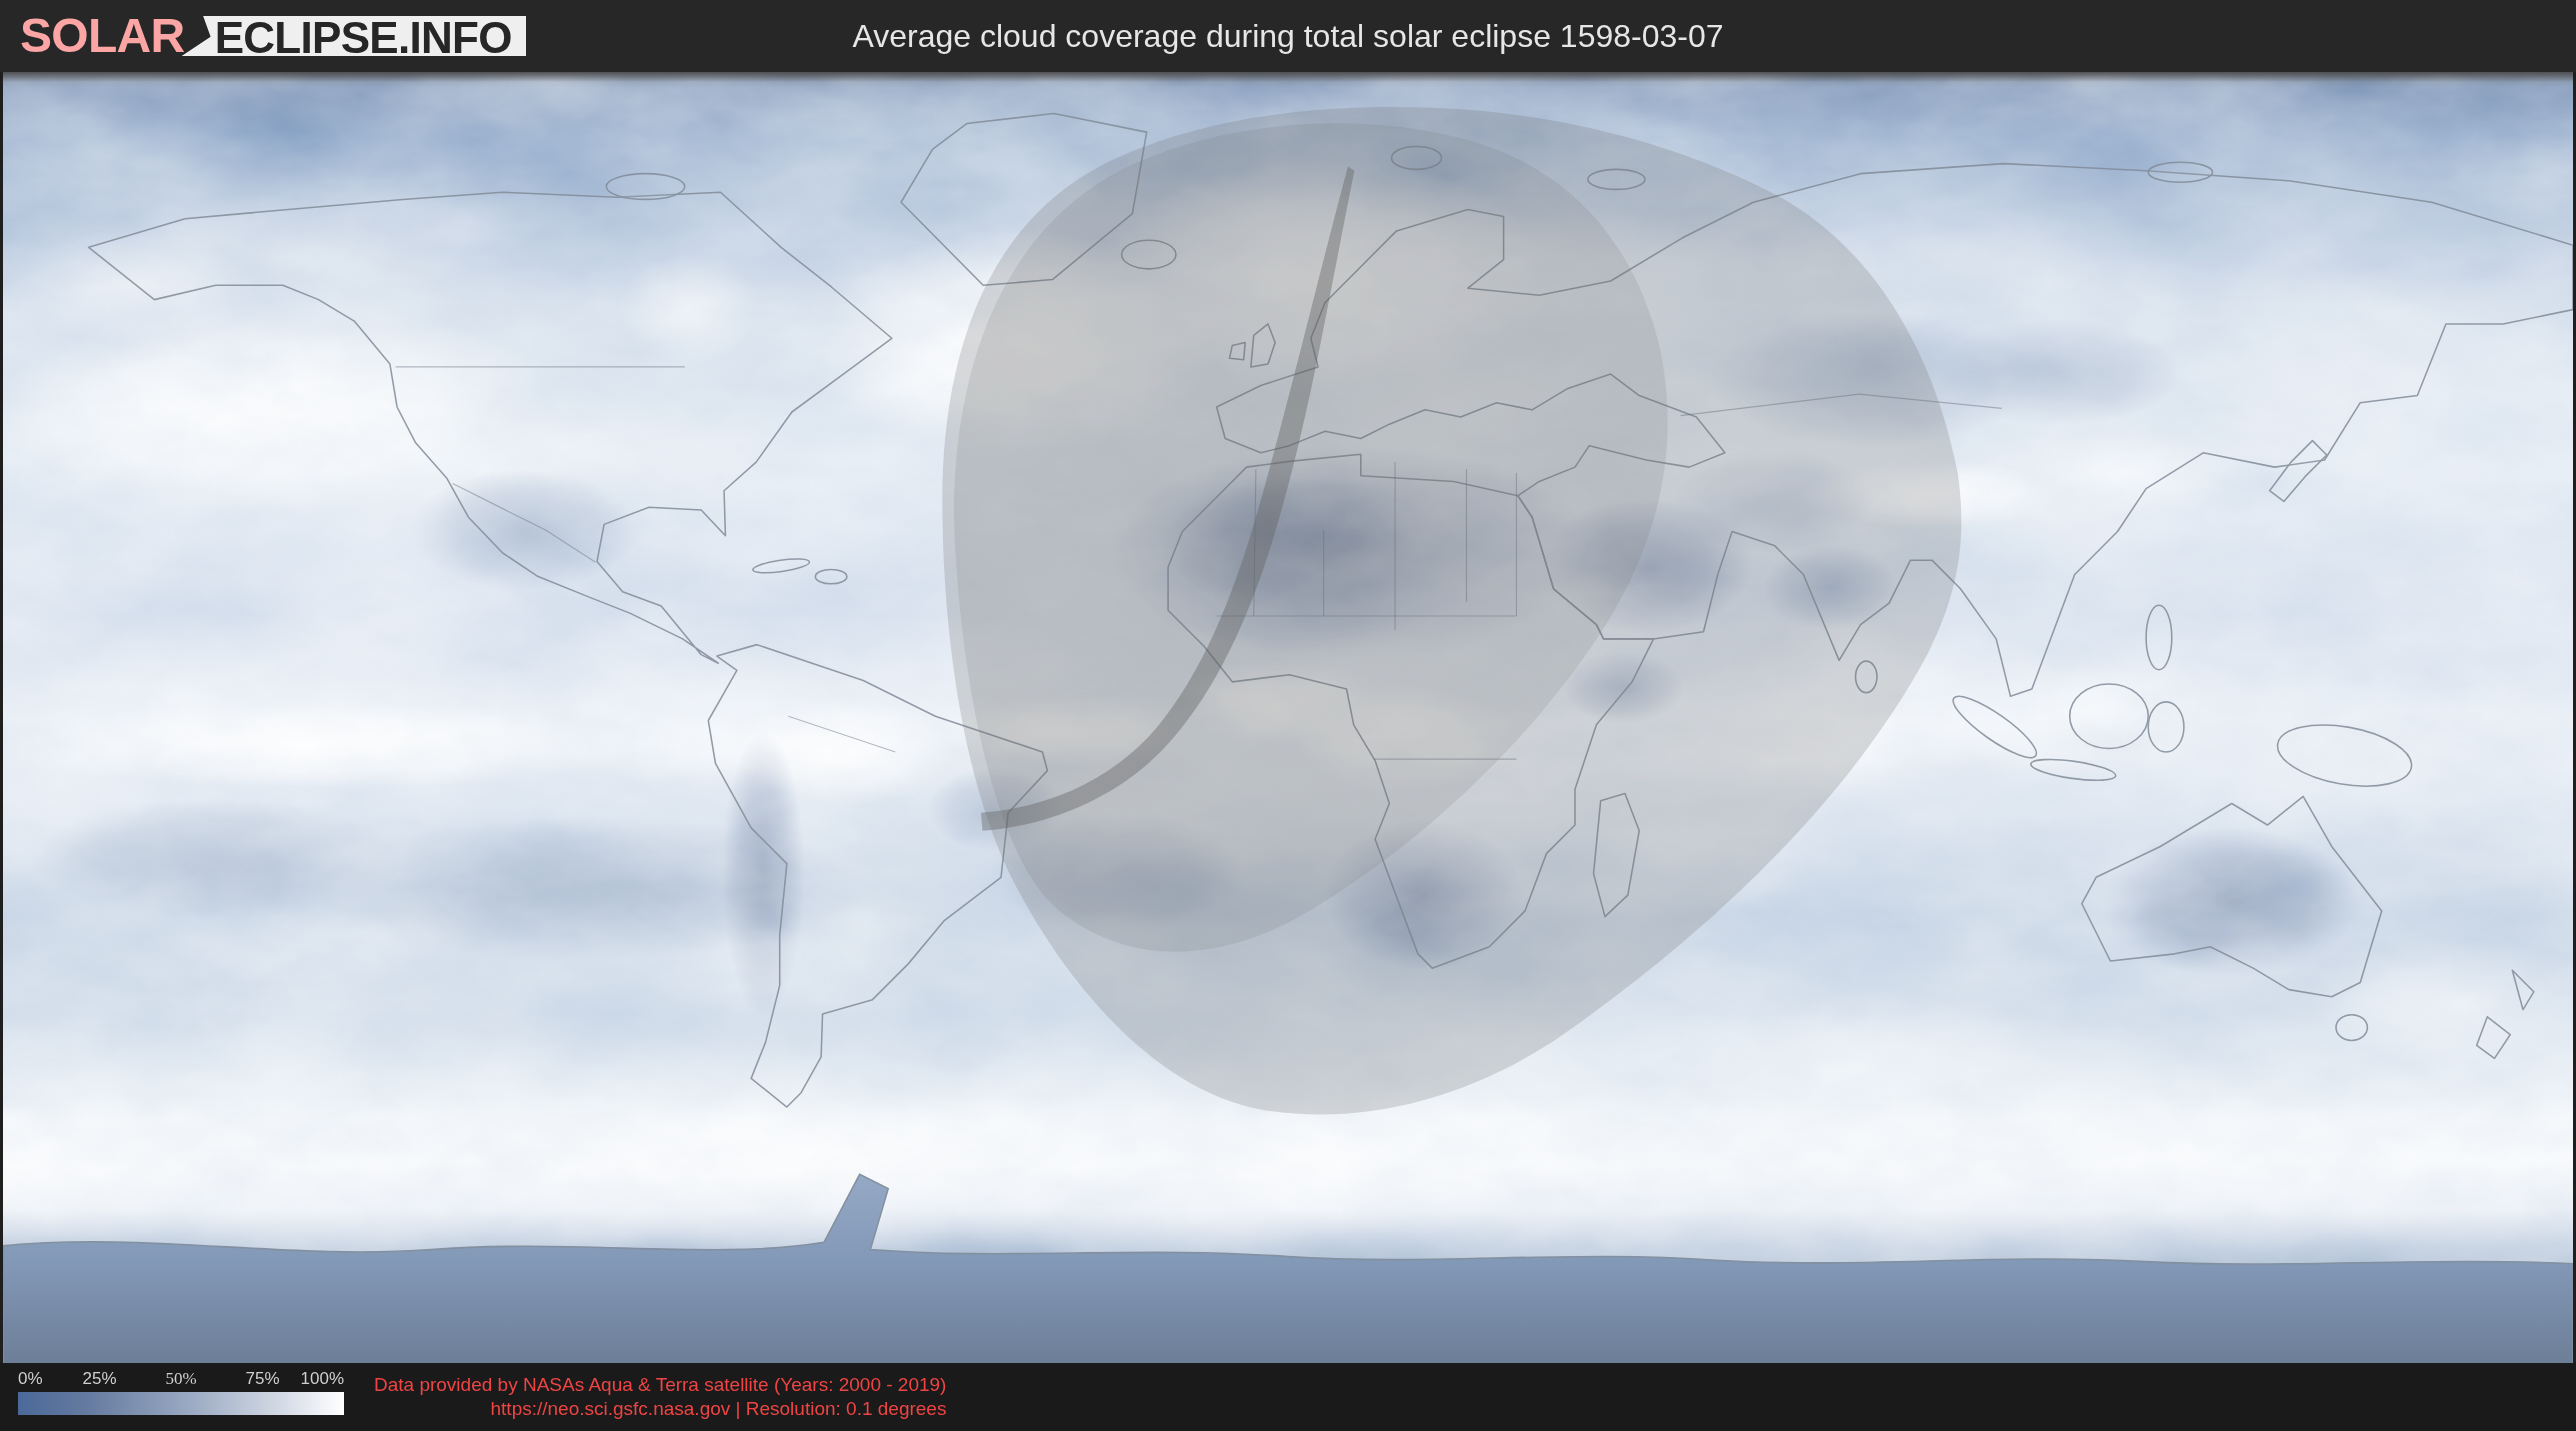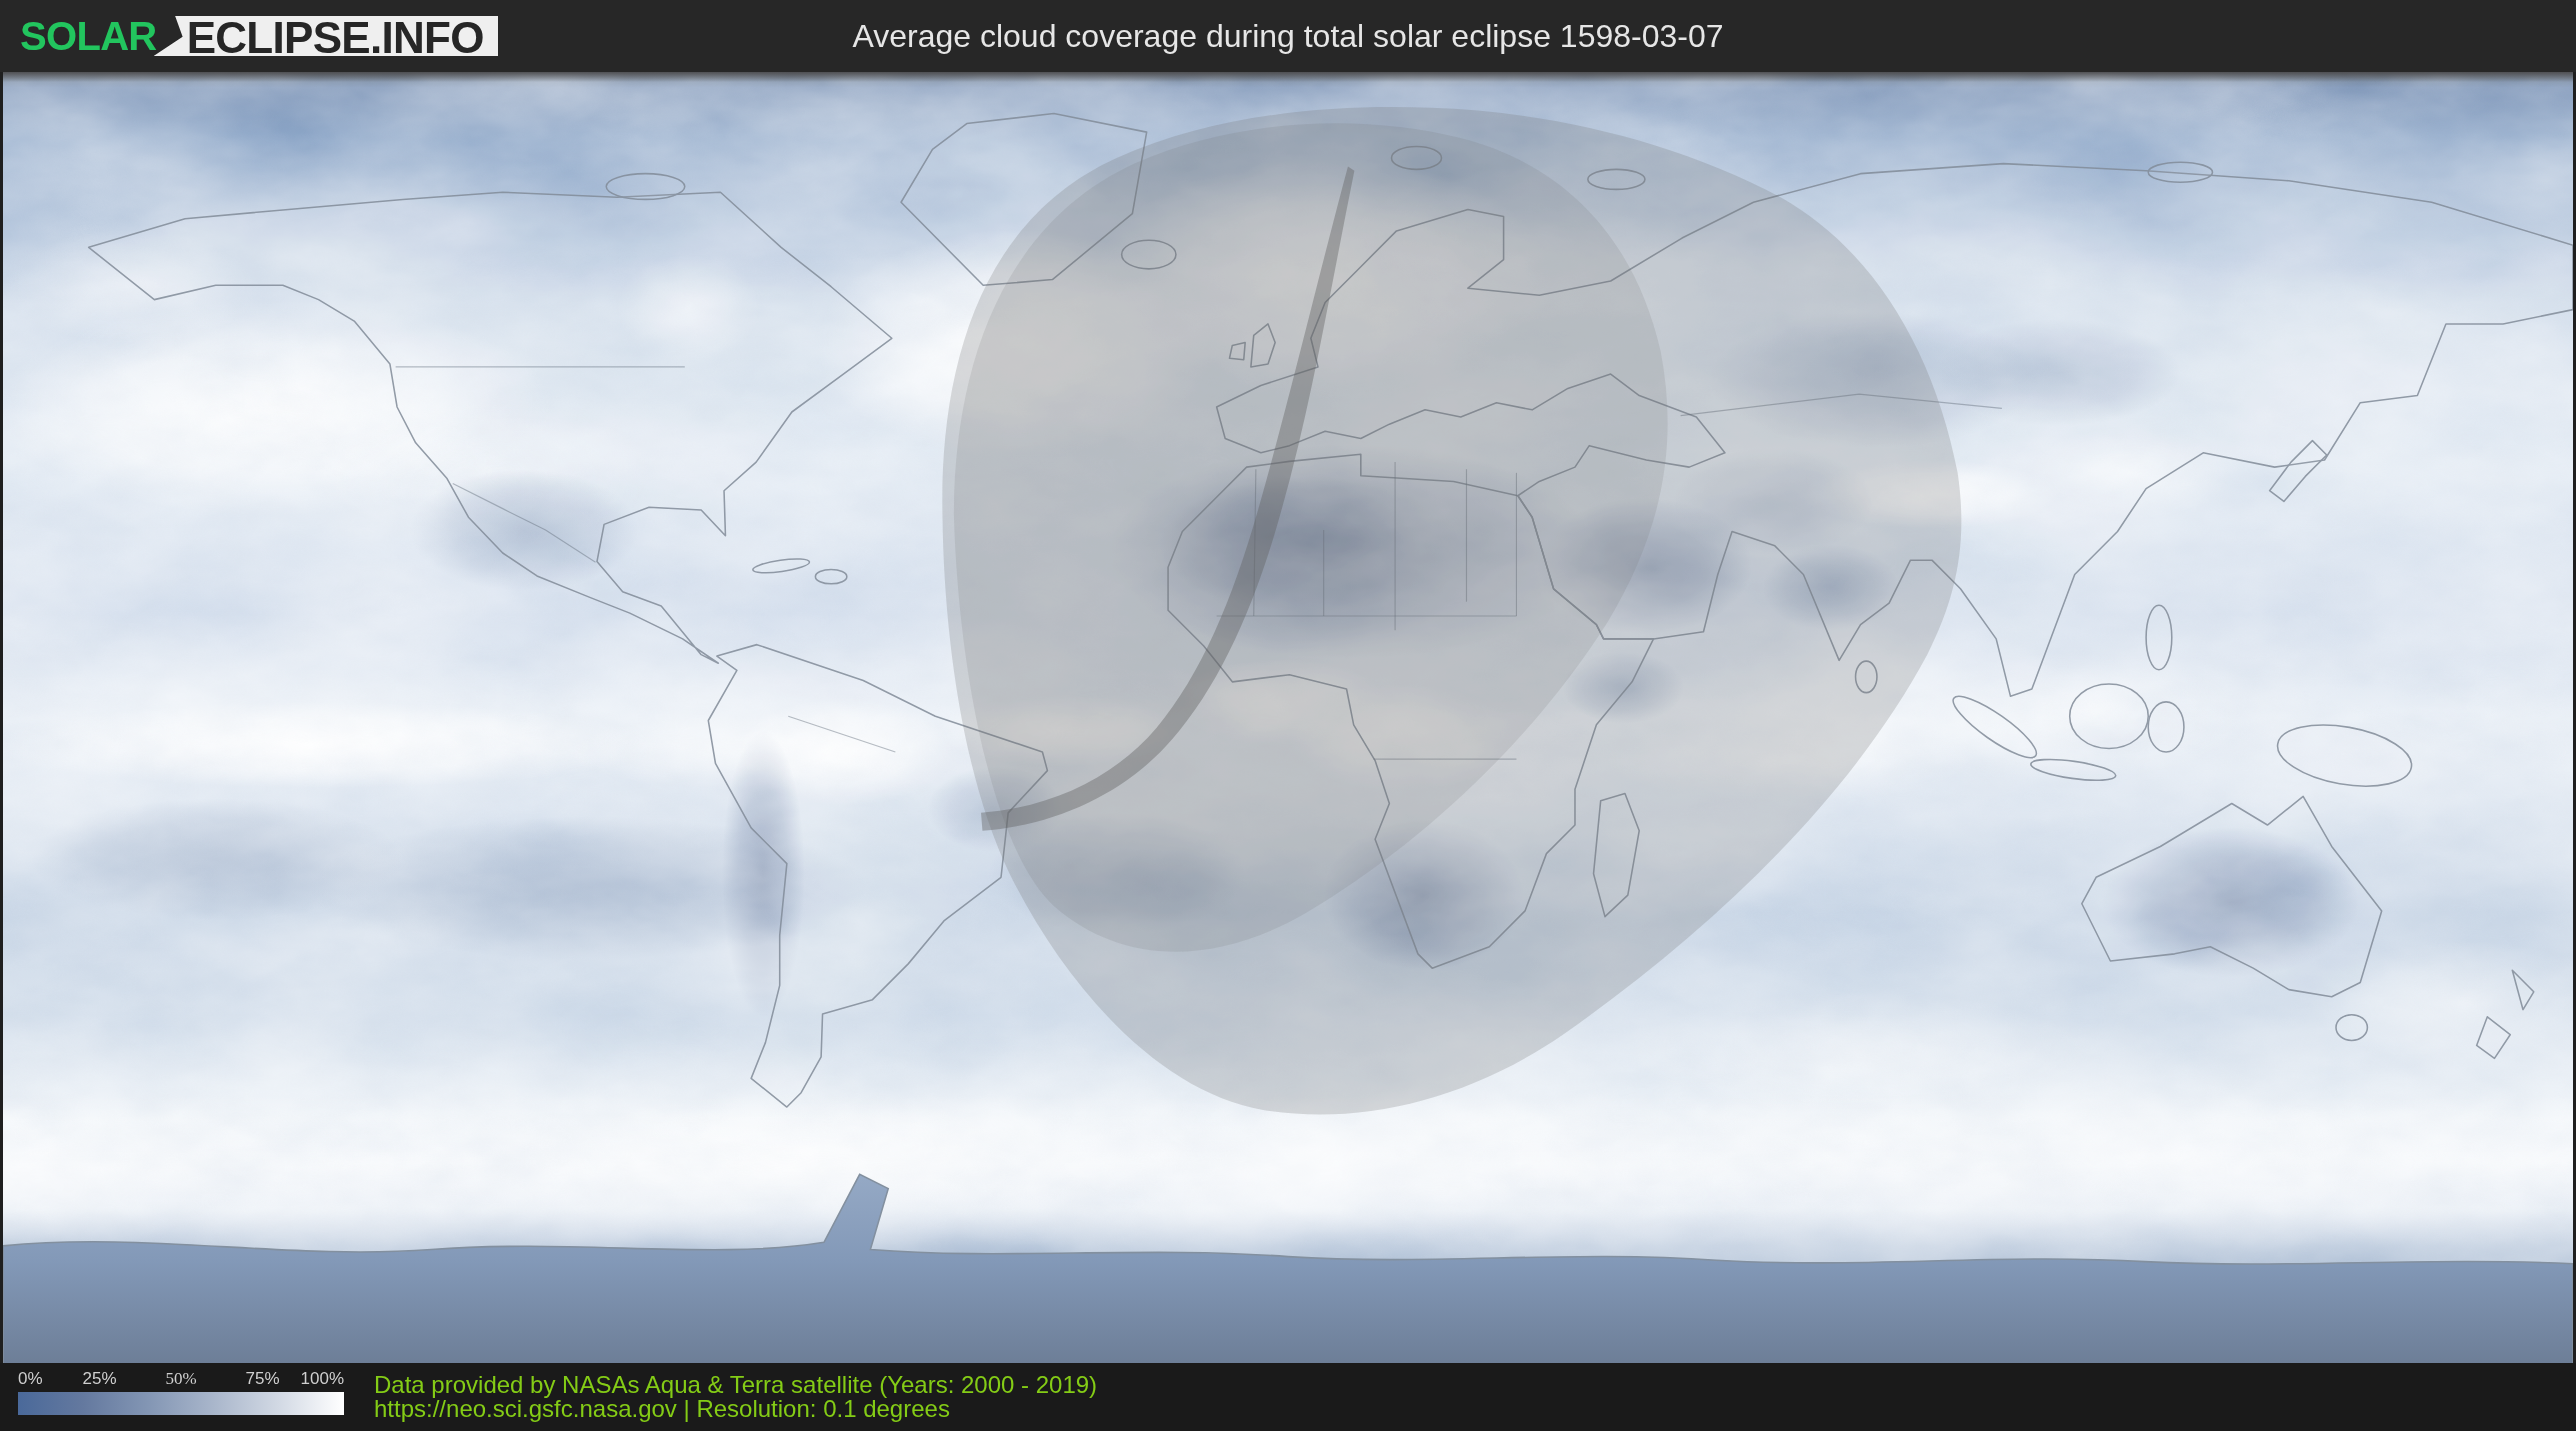--- a/index.html
+++ b/index.html
@@ -2,21 +2,21 @@
 <html style="font-size:11.4px"><head>
 <meta charset="utf-8">
 <style>
   html,body{margin:0;padding:0;background:#1f1f1f;width:2576px;height:1431px;overflow:hidden;
     font-family:"Liberation Sans","DejaVu Sans",sans-serif;}
   .page{position:absolute;inset:0;width:2576px;height:1431px;background:#1f1f1f;}
 
   
   .header{position:absolute;left:0;top:0;width:2576px;height:72px;background:#272727;}
   .logo{position:absolute;left:20px;top:0;height:72px;display:flex;align-items:center;cursor:pointer;text-decoration:none;}
-  .logo-solar{color:#22c55e;font-size:40px;font-weight:700;letter-spacing:-0.7px;line-height:72px;}
+  .logo-solar{color:#fca5a5;font-size:48px;font-weight:700;letter-spacing:-0.7px;line-height:72px;}
   .logo-box{margin-left:-2.9px;background:#efefef;color:#262626;font-size:44px;font-weight:700;letter-spacing:-0.7px;
     height:40px;line-height:44px;padding:0 14.3px 0 33px;
     clip-path:polygon(21.5px 0,100% 0,100% 100%,0 100%,29px 52%);}
   .page-title{position:absolute;left:50%;top:0;transform:translateX(-50%);height:72px;line-height:72px;
     color:#e6e6e6;font-size:32px;font-weight:400;white-space:nowrap;}
 
   
   .map-wrap{position:absolute;left:2.9px;top:72px;width:2570px;height:1292px;background:#b9c9de;overflow:hidden;}
   .map-wrap svg{display:block;width:100%;height:100%;}
 
@@ -25,21 +25,21 @@
   .legend{position:absolute;left:18px;top:7.2px;width:326px;height:50px;}
   .legend-labels{position:absolute;left:0;top:0;width:326px;height:18.6px;}
   .legend-labels span{position:absolute;top:0;color:#cfcfcf;font-size:17px;line-height:18.6px;}
   .lt0{left:0;}
   .lt25{left:25%;transform:translateX(-50%);}
   .lt50{left:50%;transform:translateX(-50%);font-family:Liberation Serif, serif;}
   .lt75{left:75%;transform:translateX(-50%);}
   .lt100{right:0;}
   .legend-bar{position:absolute;left:0;top:21.5px;width:326px;height:23px;
     background:linear-gradient(90deg,#4a699a 0%,#64799f 20%,#8396b4 40%,#a9b6cb 60%,#d2d9e4 80%,#ffffff 100%);}
-  .attribution{position:absolute;left:374px;top:10px;color:#84cc16;font-size:24px;line-height:23.6px;}
+  .attribution{position:absolute;left:374px;top:10px;color:#ef4444;font-size:19px;line-height:23.6px;text-align:right;}
 </style>
 </head>
 <body>
 
 <div class="page">
 
   <header class="header">
     <a class="logo">
       <span class="logo-solar">SOLAR</span>
       <span class="logo-box"><span>ECLIPSE.INFO</span></span>

